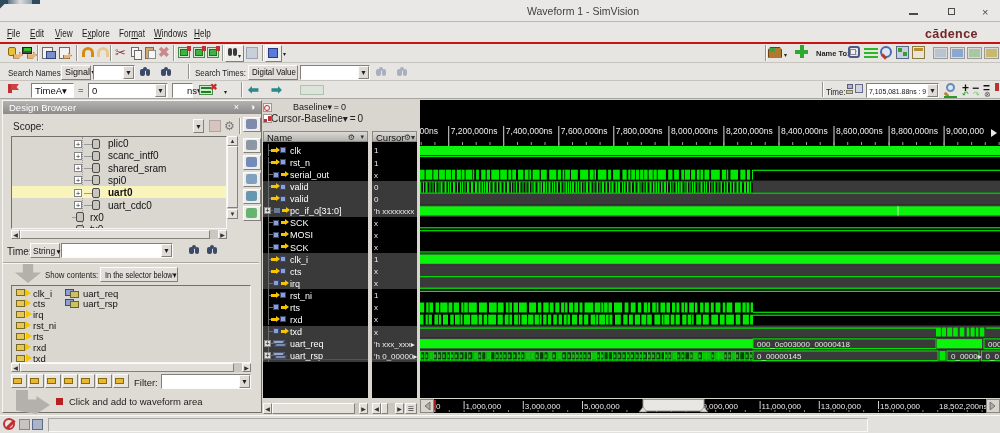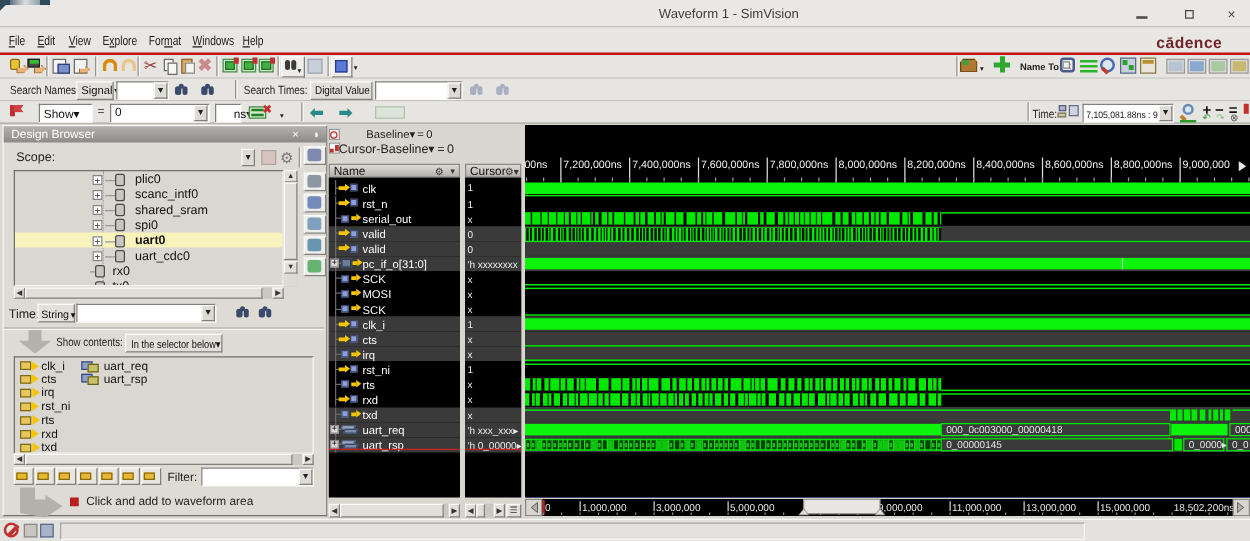--- a/index.html
+++ b/index.html
@@ -123,21 +123,21 @@
     <div class="abs" style="left:381.5px;top:6px;width:4.5px;height:7px;background:#a8b0c0;border-radius:2px"></div>
     <div class="abs" style="left:379px;top:4px;width:4px;height:4px;background:#a8b0c0;border-radius:2px"></div>
     <div class="abs" style="left:397px;top:6px;width:4.5px;height:7px;background:#a8b0c0;border-radius:2px"></div>
     <div class="abs" style="left:402.5px;top:6px;width:4.5px;height:7px;background:#a8b0c0;border-radius:2px"></div>
     <div class="abs" style="left:400px;top:4px;width:4px;height:4px;background:#a8b0c0;border-radius:2px"></div>
   </div>
 
 <div class="abs" style="left:0;top:81px;width:1000px;height:18px;background:#e7e5e2;border-bottom:1px solid #a8a6a1">
     <div class="abs" style="left:8px;top:3px;width:4px;height:9px;background:#c03030"></div>
     <div class="abs" style="left:11px;top:3px;width:8px;height:6px;background:#d04040;clip-path:polygon(0 0,100% 0,70% 50%,100% 100%,0 100%)"></div>
-    <div class="sunken abs" style="left:31px;top:2px;width:43px;height:15px;font-size:9.5px;color:#111;padding:1px 0 0 3px">Show▾</div>
+    <div class="sunken abs" style="left:31px;top:2px;width:43px;height:15px;font-size:9.5px;color:#111;padding:1px 0 0 3px">TimeA▾</div>
     <div class="abs" style="left:78px;top:3px;font-size:9.5px;color:#222">=</div>
     <div class="sunken abs" style="left:88px;top:2px;width:80px;height:15px;font-size:9.5px;color:#111;padding:1px 0 0 3px">0</div>
     <div class="combtn" style="left:155px;top:3px;height:13px;line-height:12px">▼</div>
     <div class="sunken abs" style="left:172px;top:2px;width:21px;height:15px;font-size:9.5px;color:#111;padding:1px 0 0 14px">ns▾</div>
     <div class="abs" style="left:199px;top:4px;width:14px;height:10px;background:#cfe8cf;border:1px solid #4a8a4a"></div>
     <div class="abs" style="left:201px;top:6px;width:10px;height:2px;background:#208020"></div>
     <div class="abs" style="left:201px;top:9.5px;width:10px;height:2px;background:#208020"></div>
     <div class="abs" style="left:210px;top:1px;font-size:9px;font-weight:bold;color:#c03030">✖</div>
     <div class="abs" style="left:224px;top:7px;font-size:6px;color:#222">▾</div>
     <div class="abs vsep" style="left:241px;top:1px;height:15px"></div>
@@ -496,21 +496,21 @@
   <div class="raised abs" style="left:9px;top:0;width:83px;height:11px"></div>
   <div class="raised abs" style="left:96px;top:0;width:9px;height:11px;font-size:6px;text-align:center;line-height:10px;color:#333">▶</div>
 </div>
 <div class="abs" style="left:372px;top:403px;width:45px;height:11px;background:#cac7c1">
   <div class="raised abs" style="left:0;top:0;width:9px;height:11px;font-size:6px;text-align:center;line-height:10px;color:#333">◀</div>
   <div class="raised abs" style="left:9px;top:0;width:7px;height:11px"></div>
   <div class="raised abs" style="left:23px;top:0;width:9px;height:11px;font-size:6px;text-align:center;line-height:10px;color:#333">▶</div>
   <div class="raised abs" style="left:33px;top:0;width:12px;height:11px;font-size:7px;text-align:center;line-height:10px;color:#333">☰</div>
 </div>
 
-<div class="abs" style="left:420px;top:100px;width:580px;height:298px;background:#1d4ed8;overflow:hidden">
+<div class="abs" style="left:420px;top:100px;width:580px;height:298px;background:#c2410c;overflow:hidden">
     <svg width="580" height="313" viewBox="0 0 580 313" style="position:absolute;left:0;top:0">
       <rect x="0" y="0" width="580" height="313" fill="#000"></rect>
       <rect x="0" y="80.6" width="580" height="12.07" fill="#3a3a3a"></rect>
       <rect x="0" y="92.7" width="580" height="12.07" fill="#3a3a3a"></rect>
       <rect x="0" y="104.8" width="580" height="12.07" fill="#3a3a3a"></rect>
       <rect x="0" y="153.0" width="580" height="12.07" fill="#3a3a3a"></rect>
       <rect x="0" y="165.1" width="580" height="12.07" fill="#3a3a3a"></rect>
       <rect x="0" y="177.2" width="580" height="12.07" fill="#3a3a3a"></rect>
       <rect x="0" y="225.5" width="580" height="12.07" fill="#3a3a3a"></rect>
       <rect x="0" y="237.5" width="580" height="12.07" fill="#3a3a3a"></rect>

